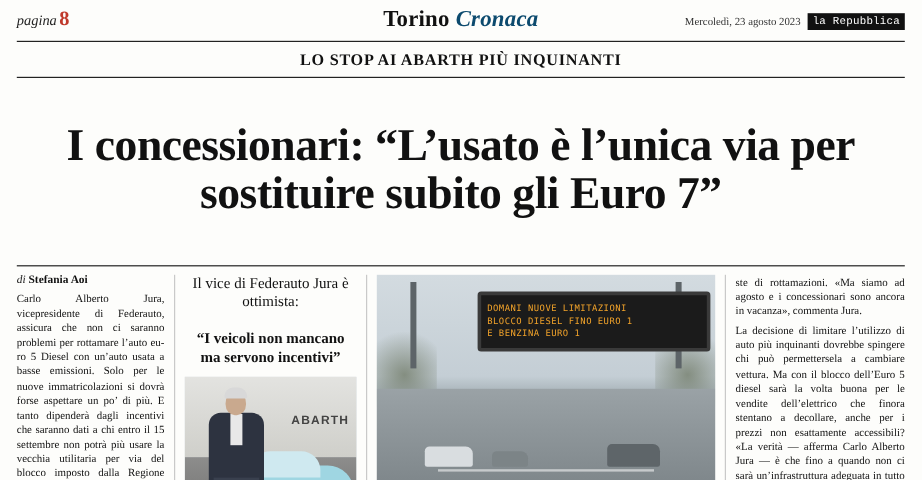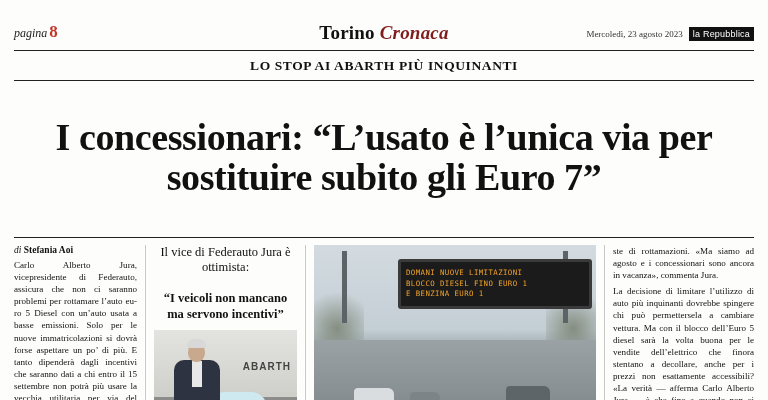--- a/index.html
+++ b/index.html
@@ -12,21 +12,21 @@
     background: #fdfdfb;
     font-family: "Liberation Serif", serif;
     color: #111;
     overflow: hidden;
   }
   .page {
     position: relative;
     width: 768px;
     height: 324px;
     box-sizing: border-box;
-    padding: 16px 14px;
+    padding: 0 14px;
   }
 
   
   .masthead {
     display: flex;
     align-items: baseline;
     justify-content: space-between;
     padding-top: 6px;
     height: 24px;
   }
@@ -48,40 +48,40 @@
     position: absolute;
     left: 0;
     right: 0;
     text-align: center;
     font-size: 19px;
     font-weight: bold;
     letter-spacing: .2px;
     pointer-events: none;
   }
   .section-title .accent {
-    color: #7f1d1d;
+    color: #0c4a6e;
     font-style: italic;
     font-weight: bold;
   }
   .dateline {
     display: flex;
     align-items: center;
     gap: 6px;
     font-size: 9px;
     color: #333;
     white-space: nowrap;
     margin-left: auto;
     z-index: 2;
   }
   .brandbox {
     background: #111;
     color: #fff;
     font-size: 9px;
     padding: 2px 4px 2px 4px;
-    font-family: Liberation Sans, sans-serif;
+    font-family: Liberation Mono, monospace;
     letter-spacing: .2px;
   }
   .rule {
     border-bottom: 1px solid #222;
     margin-top: 4px;
   }
 
   
   .kicker {
     text-align: center;

